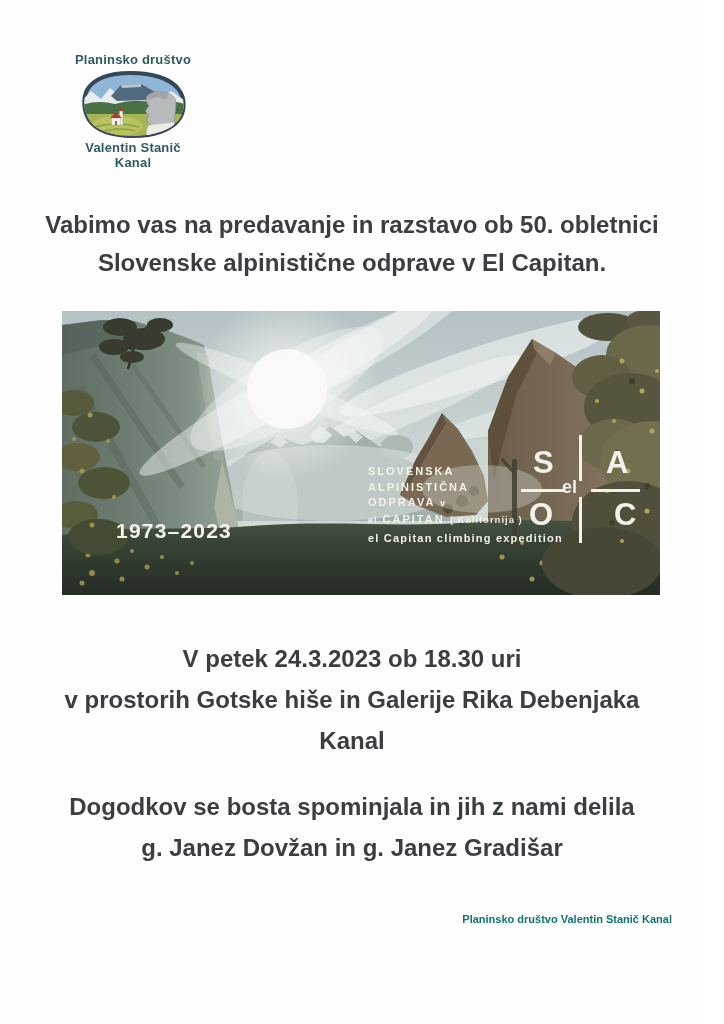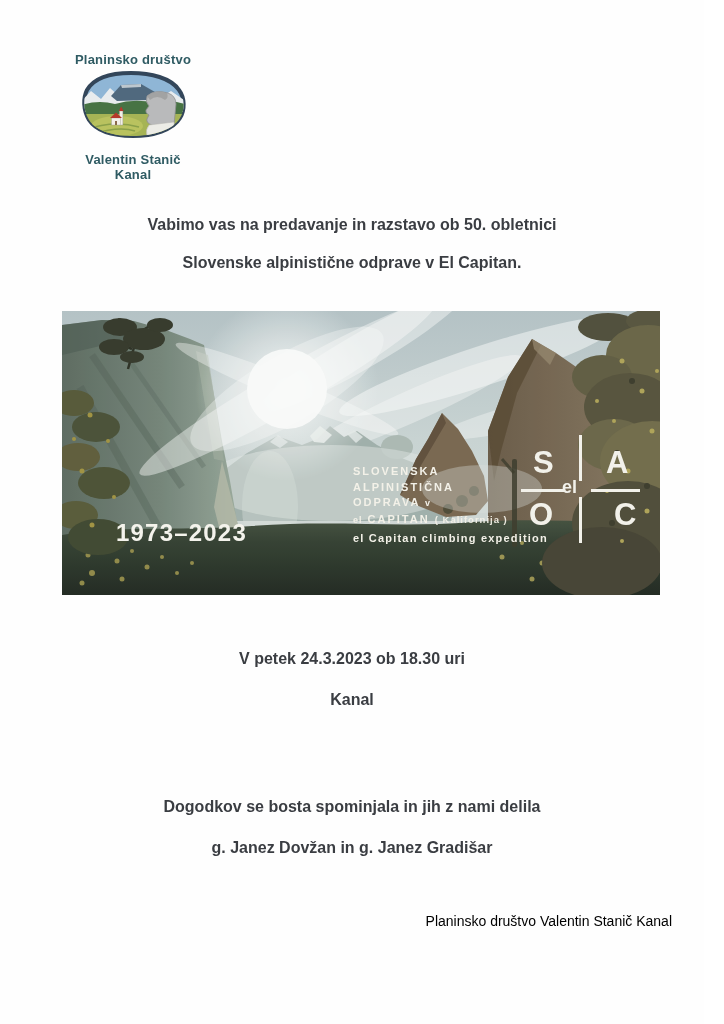--- a/index.html
+++ b/index.html
@@ -7,47 +7,47 @@
     position:relative;
     width:704px;height:1024px;
     background:#fefefe;
     font-family:"Liberation Sans","DejaVu Sans",sans-serif;
     overflow:hidden;
   }
   
   .club{position:absolute;left:68px;top:52px;width:130px;text-align:center;}
   .club-text{font-size:13px;font-weight:700;color:#2f5b63;letter-spacing:.2px;}
   .club-text.top{margin-bottom:3px;}
-  .club-text.bottom{margin-top:14px;}
+  .club-text.bottom{margin-top:2px;}
   .emblem{display:block;margin:0 auto;}
   
   .title{
     position:absolute;top:106px;left:0;width:100%;margin:0;
     text-align:center;font-size:43px;font-weight:700;color:#44474c;letter-spacing:.5px;
   }
   .para{
     position:absolute;left:0;width:100%;margin:0;
-    text-align:center;font-weight:700;color:#3a3d42;font-size:16px;
+    text-align:center;font-weight:700;color:#3a3d42;font-size:24px;
   }
   .para .line{display:block;}
   .intro{top:206px;line-height:38px;}
   .event{top:638px;line-height:41px;}
   .speakers{top:786px;line-height:41px;text-align:center;}
   .footer{
     position:absolute;right:32px;top:913px;
-    font-size:14px;font-weight:400;color:#000000;
+    font-size:11px;font-weight:700;color:#0f766e;
   }
   
   .photo{position:absolute;left:62px;top:311px;width:598px;height:284px;margin:0;overflow:hidden;}
   .photo svg.scene{position:absolute;left:0;top:0;width:100%;height:100%;display:block;}
   .years{
     position:absolute;left:54px;top:208px;
-    font-size:24px;font-weight:700;letter-spacing:1.2px;color:#f4f3ec;
-  }
-  .caption{position:absolute;left:291px;top:153px;color:#f3f1e8;}
+    font-size:21px;font-weight:700;letter-spacing:1.2px;color:#f4f3ec;
+  }
+  .caption{position:absolute;left:306px;top:153px;color:#f3f1e8;}
   .cap-line{font-size:11px;font-weight:700;letter-spacing:2px;line-height:15.5px;white-space:nowrap;}
   .cap-small{font-size:9px;letter-spacing:1px;}
   .cap-paren{font-weight:700;font-size:9.5px;letter-spacing:1px;opacity:.95;}
   .cap-sub{font-size:11px;letter-spacing:1.2px;margin-top:3px;text-align:right;}
   .saoc{position:absolute;left:456px;top:120px;width:124px;height:114px;}
   .saoc .ltr{position:absolute;color:#f2f1ea;font-weight:700;font-size:31px;line-height:1;}
   .saoc .ltr-s{left:15px;top:16px;}
   .saoc .ltr-a{left:88px;top:16px;}
   .saoc .ltr-o{left:11px;top:68px;}
   .saoc .ltr-c{left:96px;top:68px;}
@@ -286,20 +286,21 @@
       <span class="ltr ltr-el">el</span>
       <div class="saoc-line saoc-v1"></div>
       <div class="saoc-line saoc-v2"></div>
       <div class="saoc-line saoc-h1"></div>
       <div class="saoc-line saoc-h2"></div>
     </div>
   </figure>
 
   <p class="para event">
     <span class="line">V petek 24.3.2023 ob 18.30 uri</span>
+    <span class="line">v prostorih Gotske hiše in Galerije Rika Debenjaka</span>
     <span class="line">Kanal</span>
   </p>
 
   <p class="para speakers">
     <span class="line">Dogodkov se bosta spominjala in jih z nami delila</span>
     <span class="line">g. Janez Dovžan in g. Janez Gradišar</span>
   </p>
 
   <div class="footer">Planinsko društvo Valentin Stanič Kanal</div>
 

